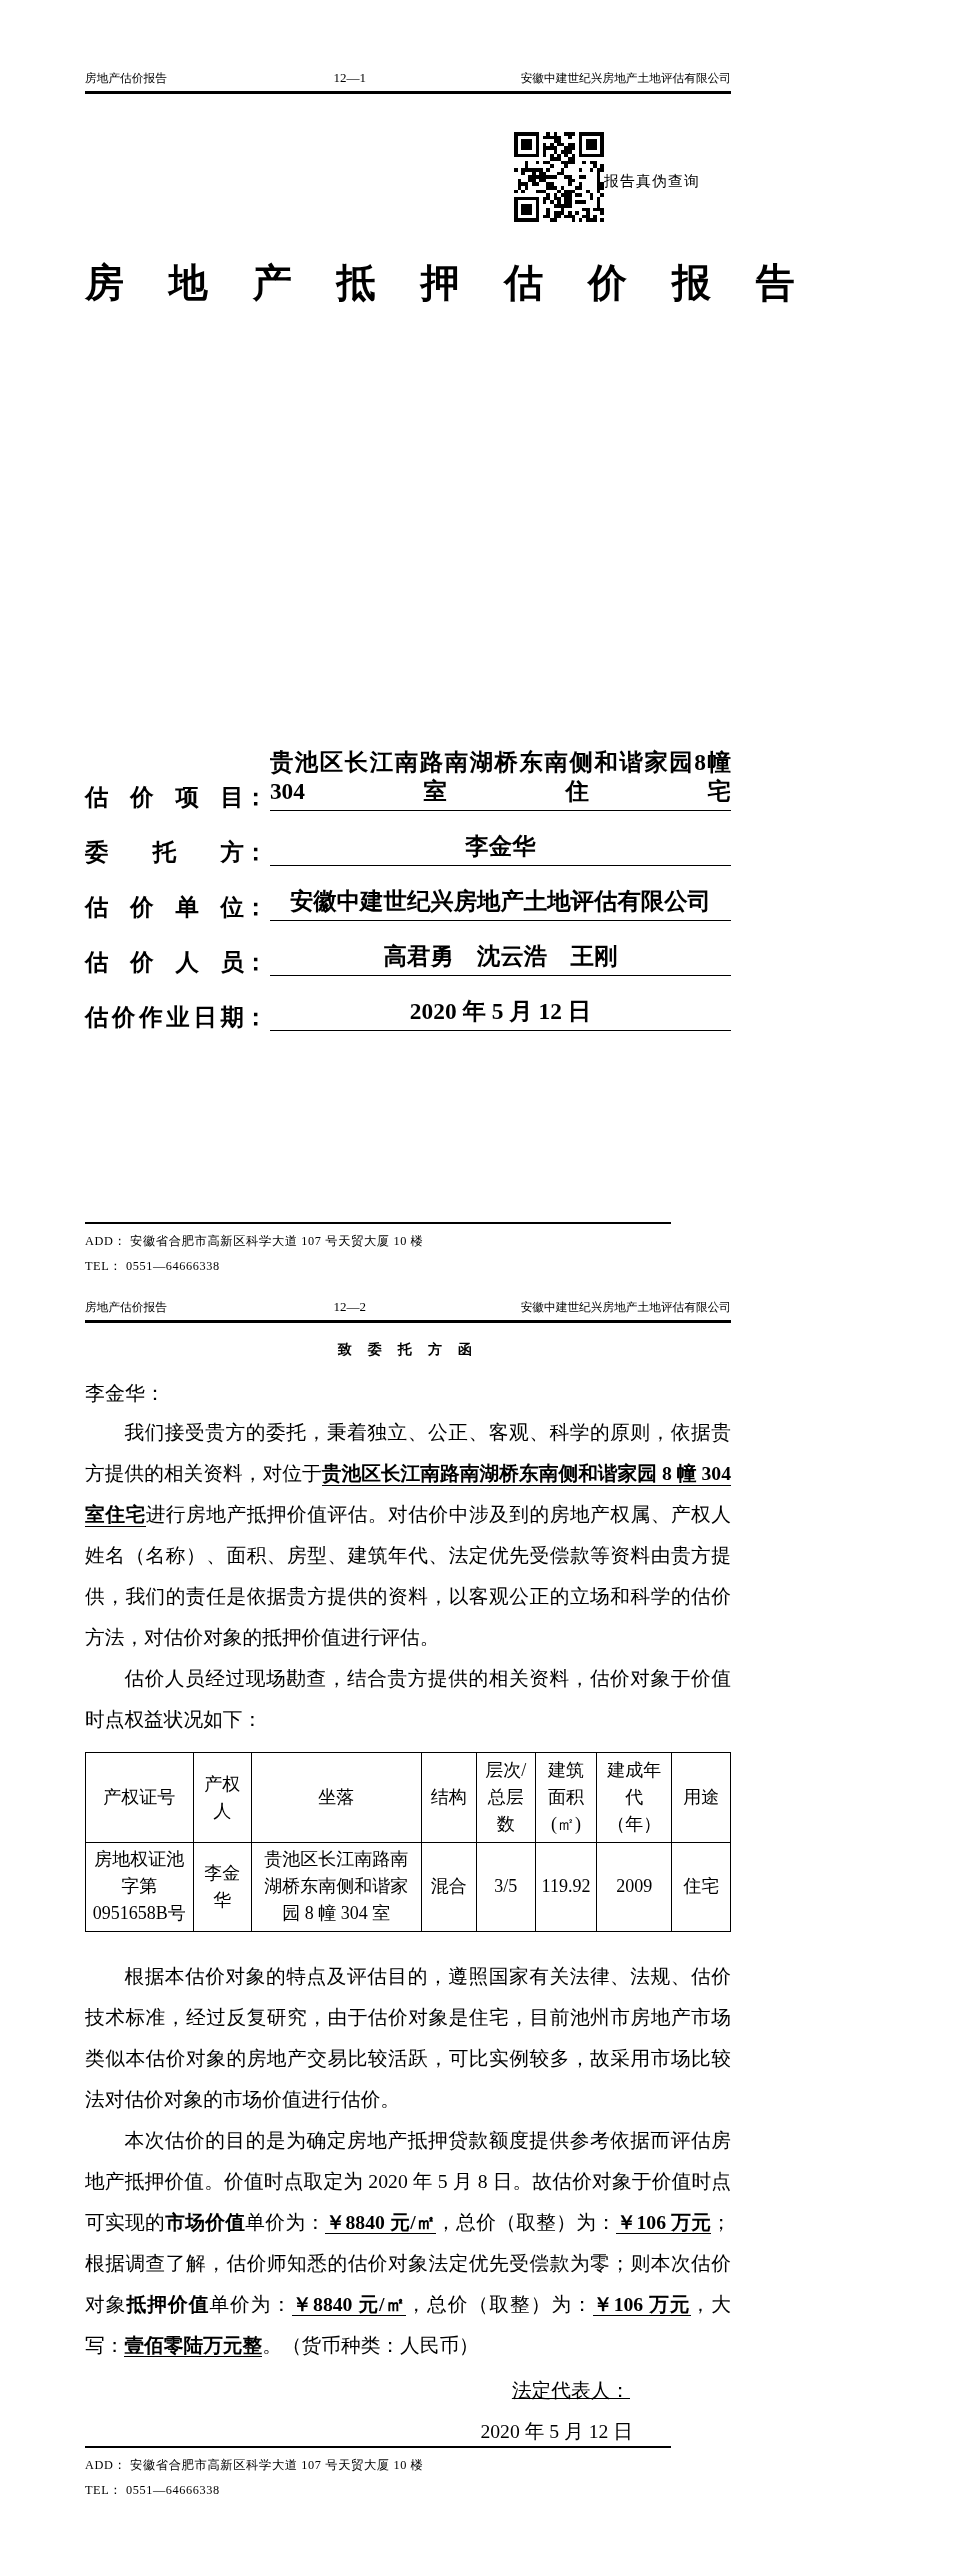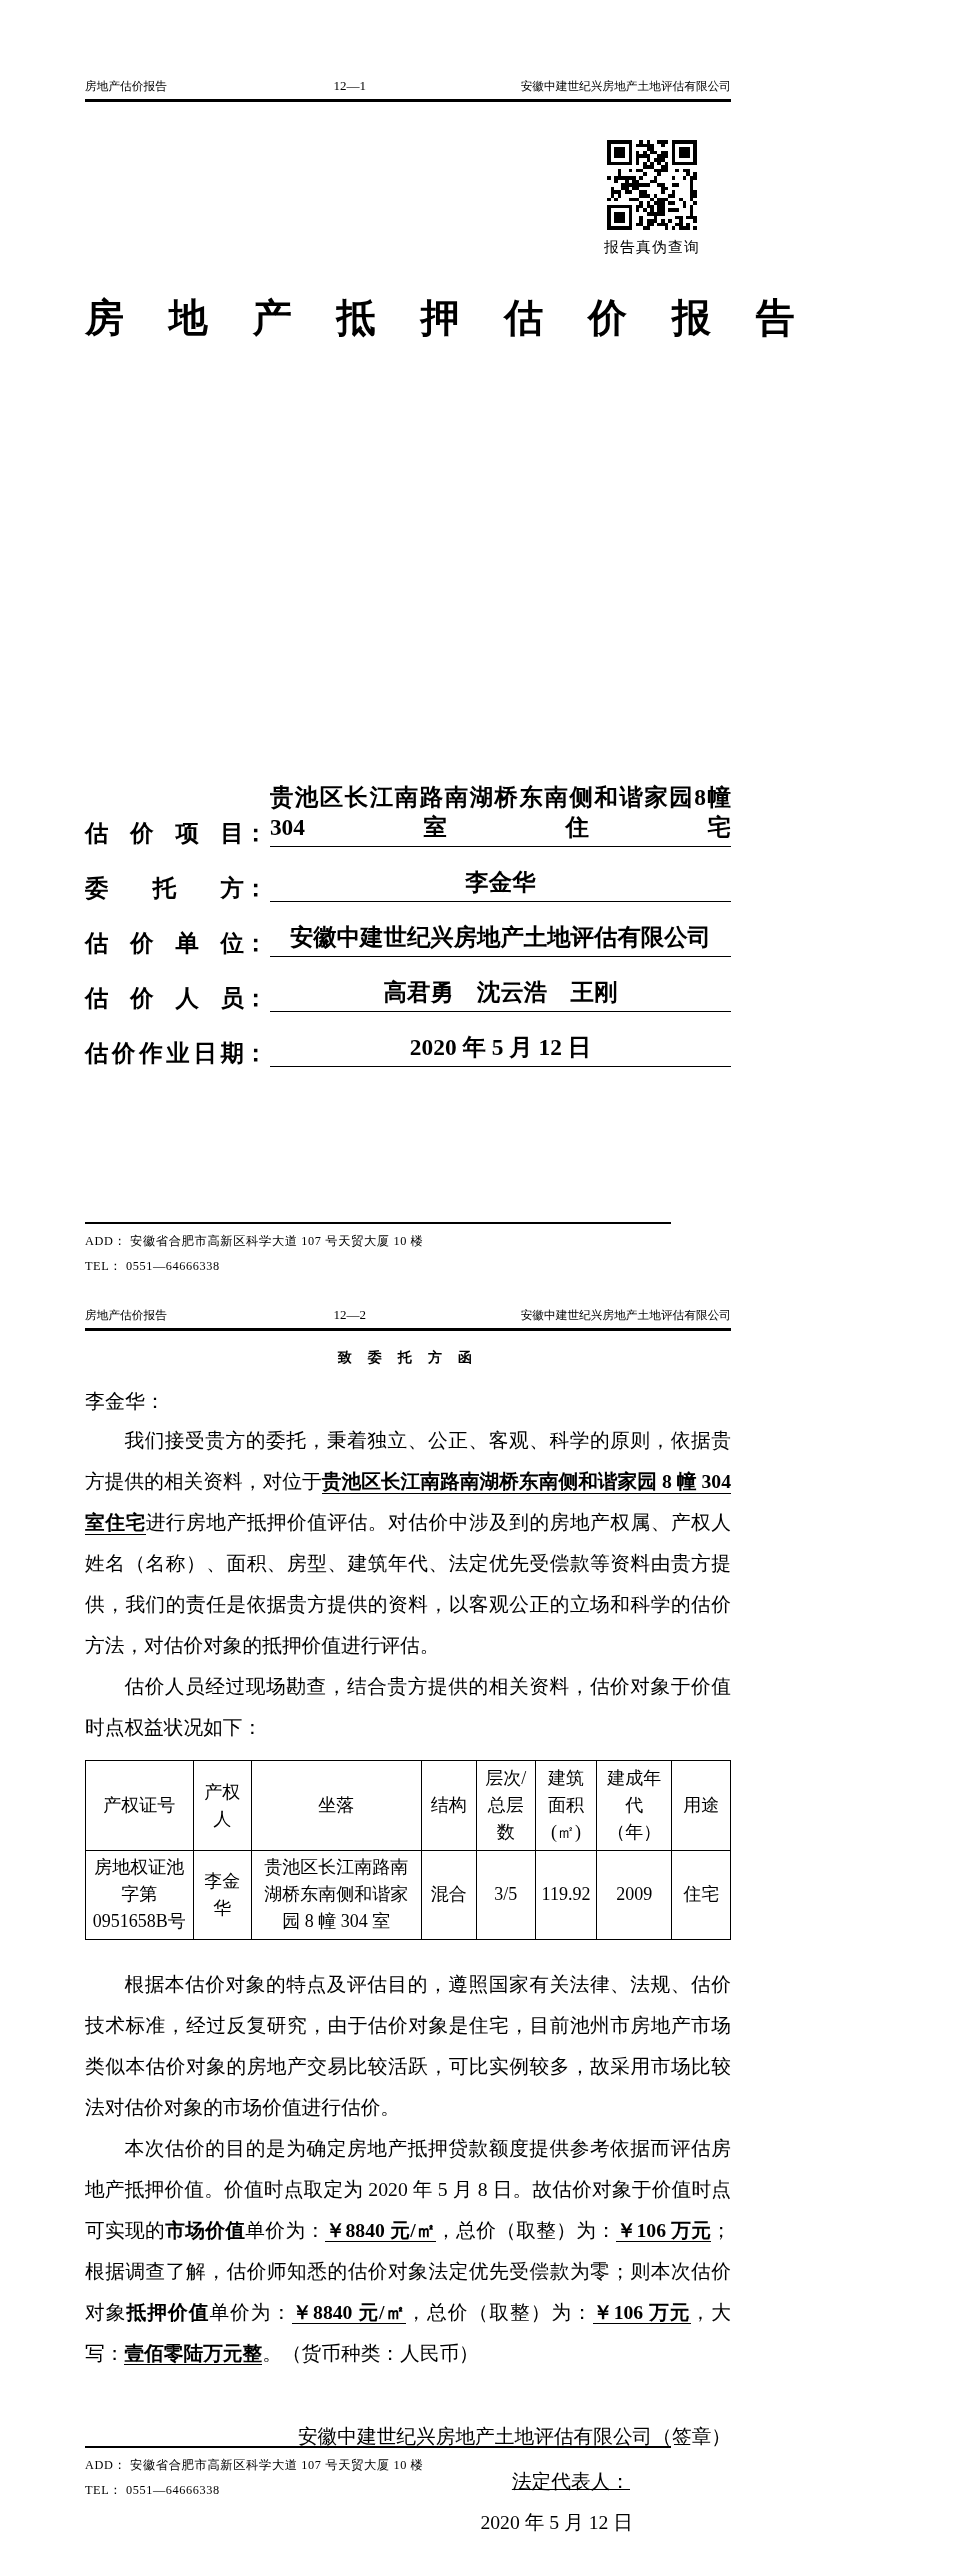--- a/index.html
+++ b/index.html
@@ -2,34 +2,34 @@
 <html style="font-size:9.8px"><head>
 <meta charset="utf-8">
 <style>
   * { margin:0; padding:0; box-sizing:border-box; }
   html,body { background:#ffffff; }
   body {
     width:976px; height:2576px; position:relative;
     font-family:"Liberation Serif","DejaVu Serif",serif;
     color:#000; outline:0.6px solid #ececec;
   }
-  .page { position:relative; width:816px; padding:8px 85px; }
+  .page { position:relative; width:816px; padding:0 85px; }
   .page1 { height:1285px; }
   .page2 { height:1291px; }
 
   
   .hdr { position:relative; border-bottom:3.1px solid #000; padding-bottom:4.9px;
          font-size:11.7px; display:flex; justify-content:space-between; align-items:flex-end; }
   .hdr-center { position:absolute; left:41%; transform:translateX(-50%); bottom:4.9px; font-size:13px; }
   .p1-hdr { padding-top:71px; }
   .p2-hdr { padding-top:14.8px; }
 
   
   .qr-row { display:flex; justify-content:flex-end; margin-top:38px; }
-  .qr-box { display:flex; flex-direction:column; align-items:center; margin-right:31px; }
+  .qr-box { display:flex; flex-direction:row; align-items:center; margin-right:31px; }
   .qr-box svg { width:90px; height:90px; shape-rendering:crispEdges; }
   .qr-caption { margin-top:8.6px; font-size:14.8px; letter-spacing:1.2px; }
 
   
   .main-title { margin-top:34px; text-align:center; font-size:39px; font-weight:bold;
                 letter-spacing:0.45em; white-space:nowrap; }
   .doc-no { margin-top:81px; text-align:center; font-size:18.4px; }
 
   
   .fields { margin-top:438px; }
@@ -376,21 +376,20 @@
       <td>住宅</td>
     </tr>
   </tbody>
     </table>
 
   <p class="para" style="margin-top:23.4px;">根据本估价对象的特点及评估目的，遵照国家有关法律、法规、估价技术标准，经过反复研究，由于估价对象是住宅，目前池州市房地产市场类似本估价对象的房地产交易比较活跃，可比实例较多，故采用市场比较法对估价对象的市场价值进行估价。</p>
 
   <p class="para"><span>本次估价的目的是为确定房地产抵押贷款额度提供参考依据而评估房地产抵押价值。价值时点取定为 2020 年 5 月 8 日。故估价对象于价值时点可实现的</span><span class="b">市场价值</span><span>单价为：</span><span class="bu">￥8840 元/㎡</span><span>，总价（取整）为：</span><span class="bu">￥106 万元</span><span>；根据调查了解，估价师知悉的估价对象法定优先受偿款为零；则本次估价对象</span><span class="b">抵押价值</span><span>单价为：</span><span class="bu">￥8840 元/㎡</span><span>，总价（取整）为：</span><span class="bu">￥106 万元</span><span>，大写：</span><span class="bu">壹佰零陆万元整</span><span>。（货币种类：人民币）</span></p>
 
 
-  <div class="sig-company">安徽中建世纪兴房地产土地评估有限公司（签章）</div>
   <div class="sig-legal">法定代表人：</div>
   <div class="sig-date">2020 年 5 月 12 日</div>
 
   <div class="pg-footer p2-footer">
     <div class="rule"></div>
     <div class="line">ADD： 安徽省合肥市高新区科学大道 107 号天贸大厦 10 楼</div>
     <div class="line">TEL： 0551—64666338</div>
   </div>
 </div>
 

